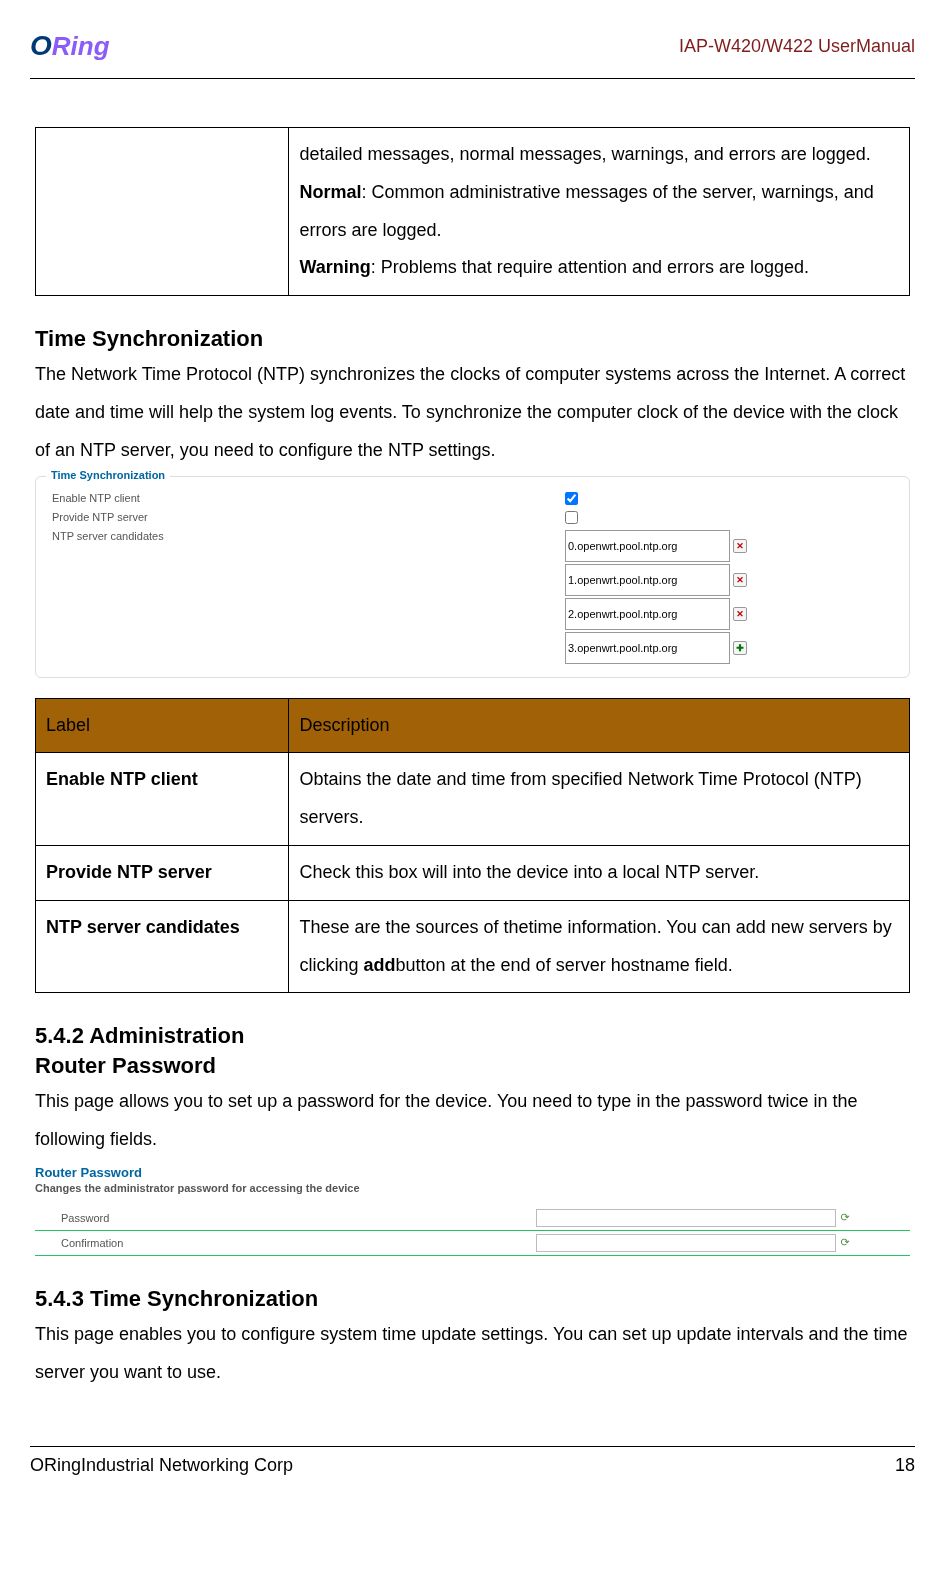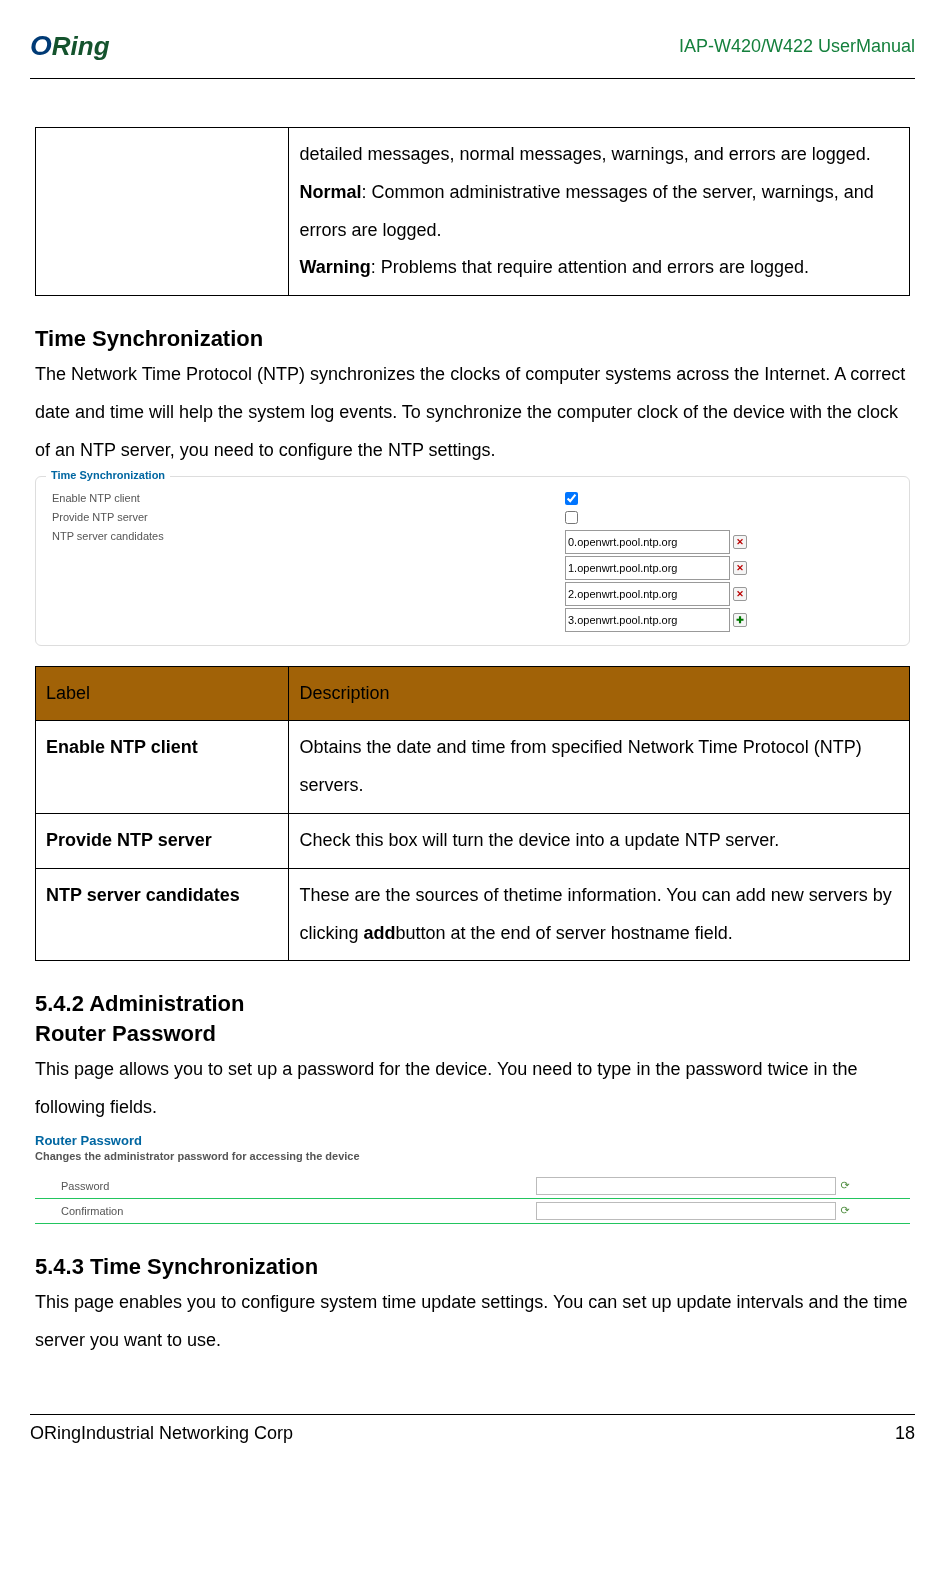--- a/index.html
+++ b/index.html
@@ -1,39 +1,39 @@
 <!DOCTYPE html>
 <html><head>
   <meta charset="utf-8">
   <style>
     * { margin: 0; padding: 0; box-sizing: border-box; }
     body { font-family: Arial, sans-serif; background: #fff; color: #000; width: 945px; margin: 0 auto; }
     .page { padding: 30px 30px 20px 30px; }
     .header-row { display: flex; justify-content: space-between; align-items: center; margin-bottom: 10px; padding-bottom: 6px; }
     .logo { display: flex; align-items: baseline; }
     .logo-o { color: #003a75; font-weight: bold; font-size: 28px; font-style: italic; }
-    .logo-ring { color: #14532d; font-weight: bold; font-size: 26px; font-style: italic; }
-    .doc-title { font-size: 18px; color: #15803d; }
+    .logo-ring { color: #8b5cf6; font-weight: bold; font-size: 26px; font-style: italic; }
+    .doc-title { font-size: 18px; color: #7f1d1d; }
     .header-line { border: none; border-top: 1.5px solid #000; margin-bottom: 30px; }
     .content { padding: 18px 5px; }
     .tbl { border-collapse: collapse; width: 100%; margin-bottom: 30px; }
     .tbl td, .tbl th { border: 1px solid #000; padding: 8px 10px; vertical-align: top; font-size: 18px; line-height: 2.1; text-align: left; }
     .tbl .label-col { width: 29%; font-weight: bold; }
     .tbl .hdr { background: #a16207; font-weight: normal; }
     .h3 { font-size: 22px; font-weight: bold; margin-bottom: 4px; }
     .para { font-size: 18px; line-height: 2.1; margin-bottom: 6px; }
 
     
     .fieldset-box { border: 1px solid #ddd; border-radius: 6px; margin: 6px 0 20px 0; padding: 0 10px 10px 10px; font-family: Verdana, sans-serif; font-size: 11px; color: #555; position: relative; }
     .fieldset-legend { position: relative; top: -8px; background: #fff; padding: 0 5px; color: #0066a1; font-weight: bold; font-size: 11px; }
     .fs-row { display: flex; align-items: flex-start; padding: 3px 6px; }
     .fs-label { flex: 0 0 61%; }
     .fs-ctrl { flex: 0 0 39%; display: flex; flex-direction: column; gap: 2px; }
     .ntp-input-row { display: flex; align-items: center; gap: 3px; }
-    .ntp-input { width: 165px; height: 24px; border: 1px solid #999; font-size: 11px; padding: 0 2px; background: #fff; }
+    .ntp-input { width: 165px; height: 32px; border: 1px solid #999; font-size: 11px; padding: 0 2px; background: #fff; }
     .xbtn { width: 14px; height: 14px; border: 1px solid #999; display:inline-flex; align-items:center; justify-content:center; font-size:9px; color:#b00; font-weight:bold; border-radius:2px; background:#f5f5f5;}
     .addbtn { width: 14px; height: 14px; border: 1px solid #999; display:inline-flex; align-items:center; justify-content:center; font-size:9px; color:#007700; font-weight:bold; border-radius:2px; background:#f5f5f5;}
     .chk { width: 13px; height: 13px; }
 
     
     .rp-box { margin: 6px 0 30px 0; font-family: Verdana, sans-serif; font-size: 11px; color: #555; }
     .rp-title { color: #0066a1; font-weight: bold; font-size: 13px; margin-bottom: 2px; }
     .rp-sub { font-size: 11px; color: #555; margin-bottom: 12px; font-weight: bold; }
     .rp-row { display: flex; align-items: center; padding: 3px 0 3px 26px; border-bottom: 1px solid #22c55e; }
     .rp-row:first-of-type { border-top: 1px solid #eee; }
@@ -122,21 +122,21 @@
           <tr>
         <td class="hdr label-col">Label</td>
         <td class="hdr">Description</td>
       </tr>
       <tr>
         <td class="label-col">Enable NTP client</td>
         <td>Obtains the date and time from specified Network Time Protocol (NTP) servers.</td>
       </tr>
       <tr>
         <td class="label-col">Provide NTP server</td>
-        <td>Check this box will turn the device into a update NTP server.</td>
+        <td>Check this box will into the device into a local NTP server.</td>
       </tr>
       <tr>
         <td class="label-col">NTP server candidates</td>
         <td>
           <span>These are the sources of thetime information. You can add new servers by clicking </span><b>add</b><span>button at the end of server hostname field.</span>
         </td>
       </tr>
     </tbody>
       </table>
 

